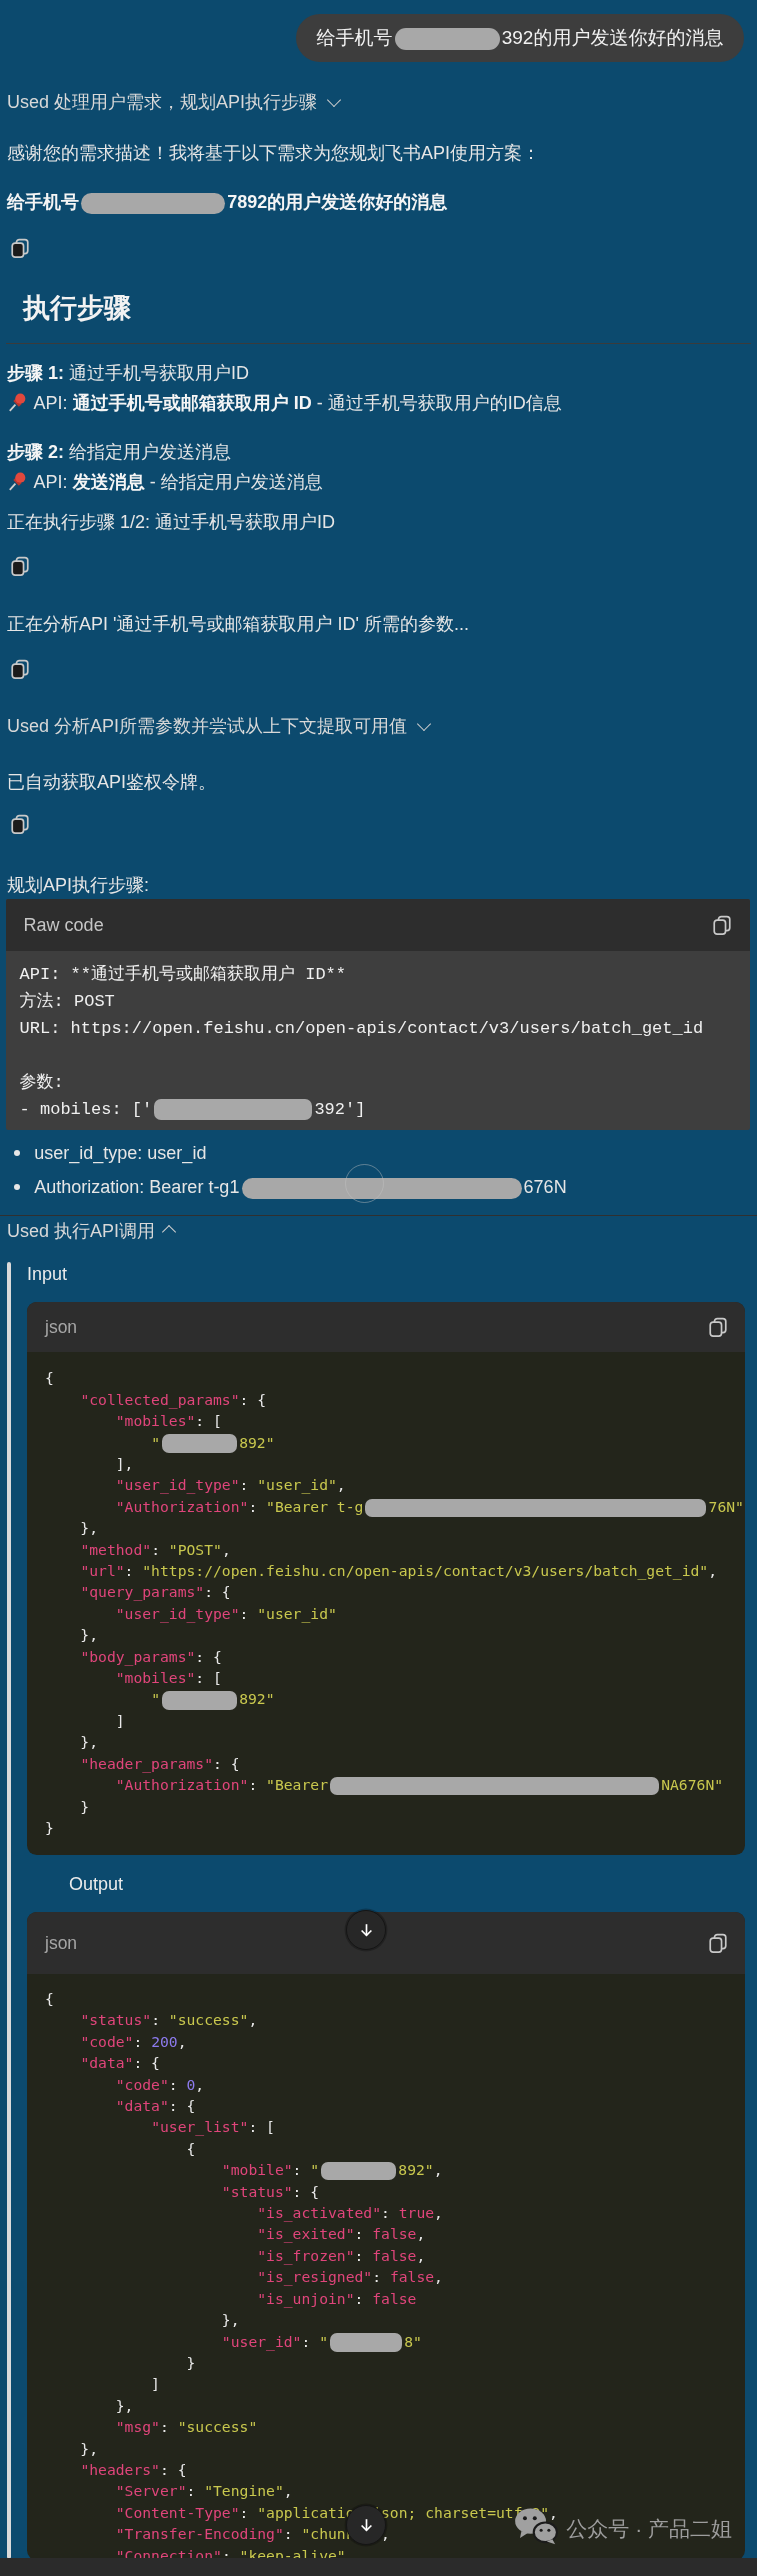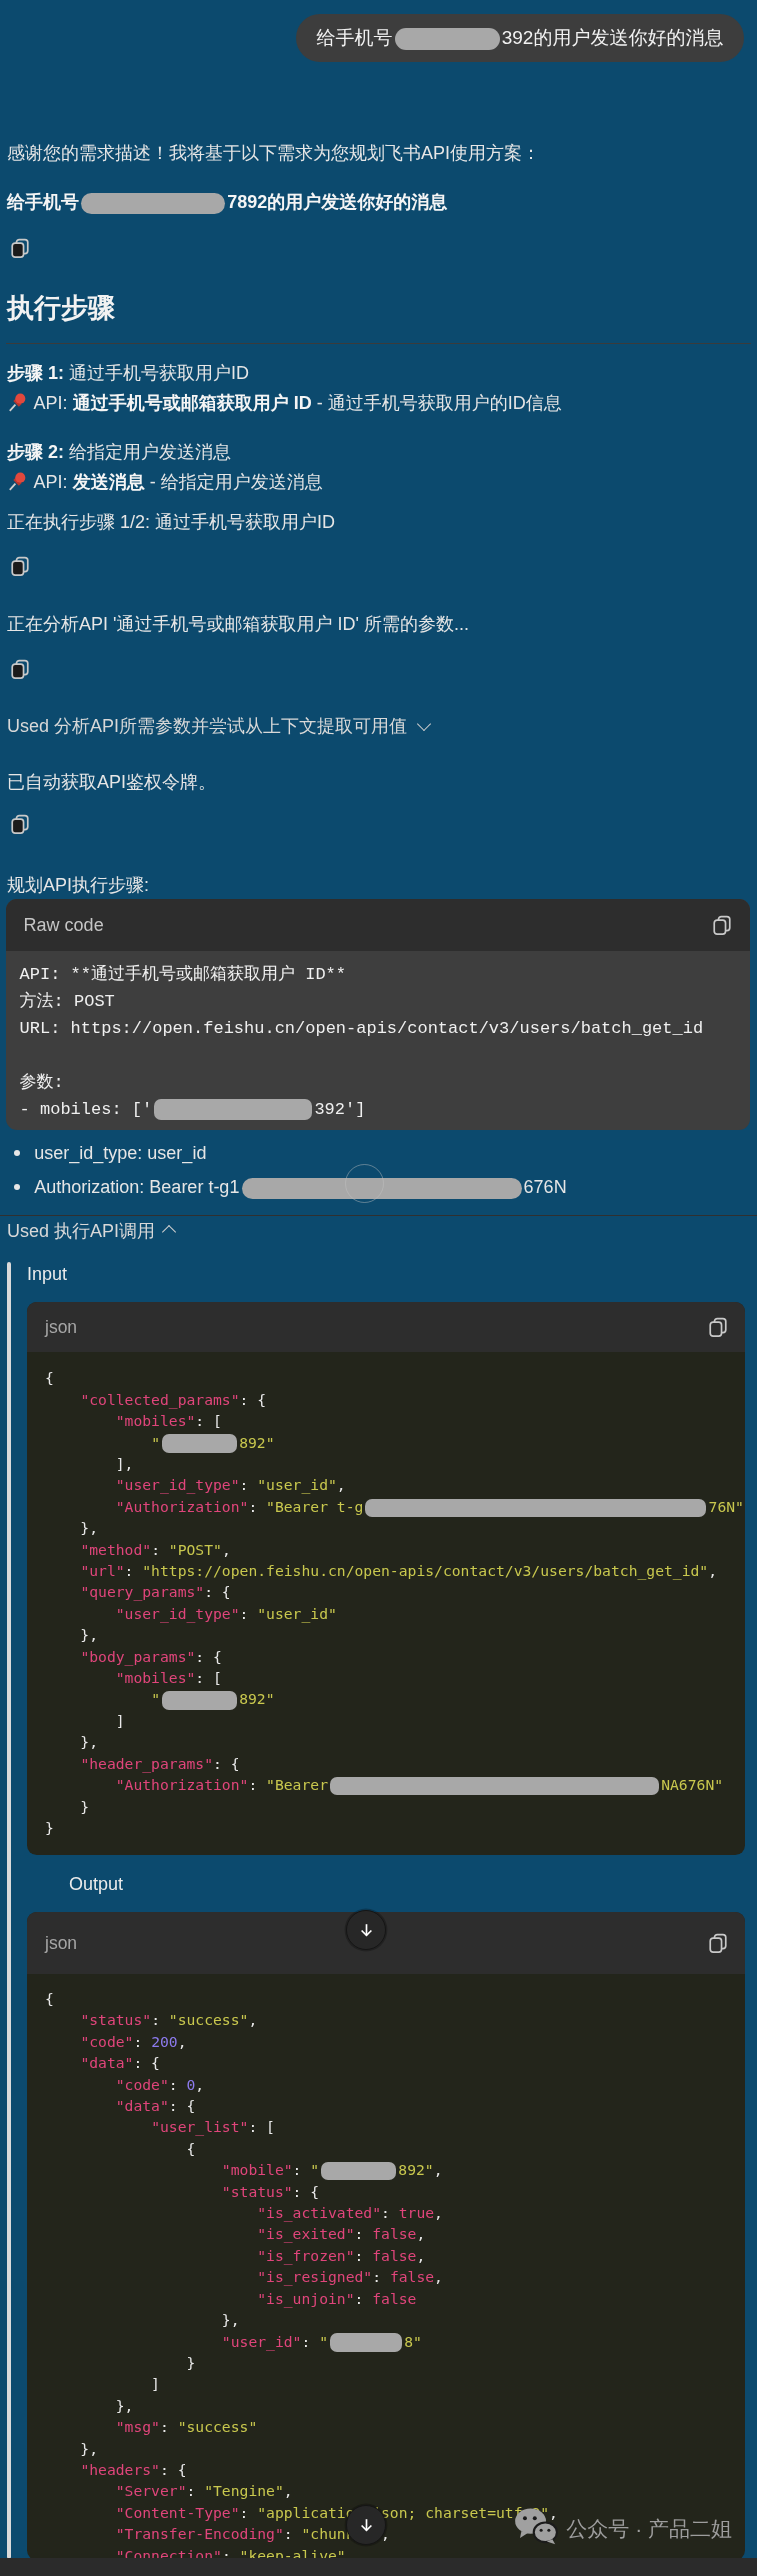--- a/index.html
+++ b/index.html
@@ -15,21 +15,21 @@
   .chev.down{transform:rotate(45deg) translateY(-2.8px);}
   .chev.up{transform:rotate(-135deg) translateY(-1.4px);}
   .bold{font-weight:bold;color:#f5f5f5;}
   h1.heading{margin:0;font-size:27px;line-height:36px;font-weight:bold;color:#f2f2f2;left:7px;}
   .divider{height:0.7px;background:#3b3b3b;}
   .rd{display:inline-block;background:#a8a8a8;border-radius:700px;height:1.18em;vertical-align:middle;margin:0 2.1px;}
   .copy-btn{width:24px;height:24px;cursor:pointer;--bg:#1b1b1b;}
   .copy-btn svg{display:block;}
   .pin-icon{display:inline-block;width:21px;height:21px;vertical-align:-3.5px;margin-right:5.6px;}
   
-  .code-block{border-radius:11px;overflow:hidden;background:#3e3e3e;}
+  .code-block{border-radius:2px;overflow:hidden;background:#3e3e3e;}
   .code-header{display:flex;align-items:center;justify-content:space-between;background:#2d2d2d;padding:0 15.4px 0 18px;}
   .code-header .lang{color:#b9b9b9;font-size:17.5px;}
   .code-header .copy-btn{--bg:#2d2d2d;}
   .raw-body{padding:9.8px 12.6px 7px 14px;font-family:Liberation Mono, monospace;
     font-size:17px;line-height:27px;color:#f0f0f0;white-space:pre;}
   .json-block{border-radius:9.8px;overflow:hidden;background:#23251b;}
   .json-body{padding:15.4px 18px 17px 18px;font-family:"DejaVu Sans Mono","Liberation Mono",monospace;
     font-size:14.7px;line-height:21.4px;color:#e9e9e9;white-space:pre;}
   .json-body .rd, .raw-body .rd{height:1.25em;border-radius:7px;}
   .c-k{color:#e0457b;} .c-s{color:#c9c84e;} .c-n{color:#8d7bef;} .c-b{color:#e0457b;}
@@ -43,33 +43,37 @@
   .blur-circle{border:1.4px solid rgba(195,195,195,.45);border-radius:50%;}
   .bottom-strip{background:#2b2b2b;}
 </style>
 </head>
 <body>
 
 <div id="screen">
 
   <div class="abs" style="top:14px;right:12.6px;height:48px;line-height:48px;background:#3d3d3d;border-radius:24px;padding:0 21px;font-size:19px;color:#f2f2f2;white-space:nowrap;"><span>给手机号</span><span class="rd" style="width: 105px;"></span><span>392的用户发送你好的消息</span></div>
 
+  <div class="abs tool-line" style="top:90px;">
+    <span>Used 处理用户需求，规划API执行步骤</span>
+    <span class="chev down"></span>
+  </div>
 
   <div class="abs body-text" style="top:141px;">感谢您的需求描述！我将基于以下需求为您规划飞书API使用方案：</div>
 
   <div class="abs body-text bold" style="top:190px;"><span>给手机号</span><span class="rd" style="width: 144px;"></span><span>7892的用户发送你好的消息</span></div>
 
   <div class="abs copy-btn" style="top:236px;left:8.4px;">
     <svg width="24" height="24" viewBox="0 0 34 34">
         <rect x="12" y="5" width="16" height="20" rx="4" fill="none" stroke="#c9c9c9" stroke-width="2.4"></rect>
         <rect x="6" y="10" width="16" height="20" rx="4" fill="var(--bg)" stroke="#c9c9c9" stroke-width="2.4"></rect>
       </svg>
   </div>
 
-  <h1 class="abs heading" style="top:290px;">执行步骤</h1>
+  <h1 class="abs heading" style="top:290px;margin-left:16px;">执行步骤</h1>
   <div class="abs divider" style="top:343px;left:5.6px;right:5.6px;"></div>
 
   <div class="abs body-text" style="top:361px;">
     <span class="bold">步骤 1:</span>&nbsp;<span>通过手机号获取用户ID</span>
   </div>
   <div class="abs body-text" style="top:391px;">
     <span class="pin-icon">
       <svg width="21" height="21" viewBox="0 0 30 30">
           <line x1="12" y1="18" x2="4" y2="27" stroke="#cfcfcf" stroke-width="2.6"></line>
           <path d="M13 9 L21 17 L17 21 L9 13 Z" fill="#b8372e"></path>

